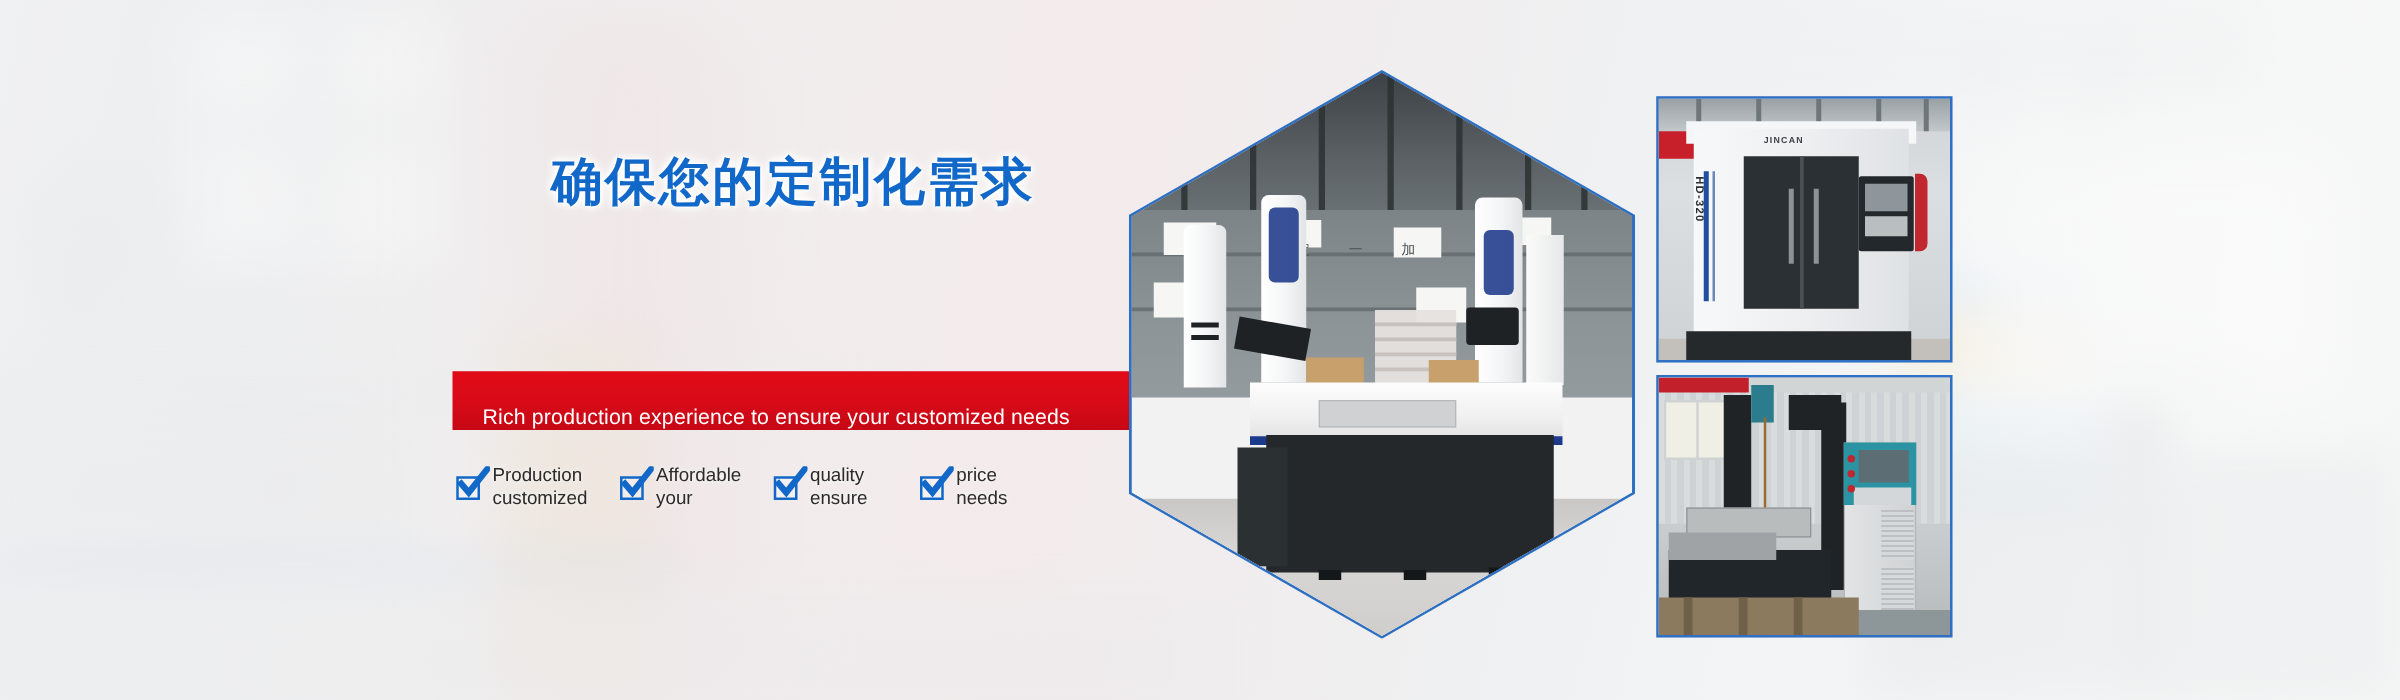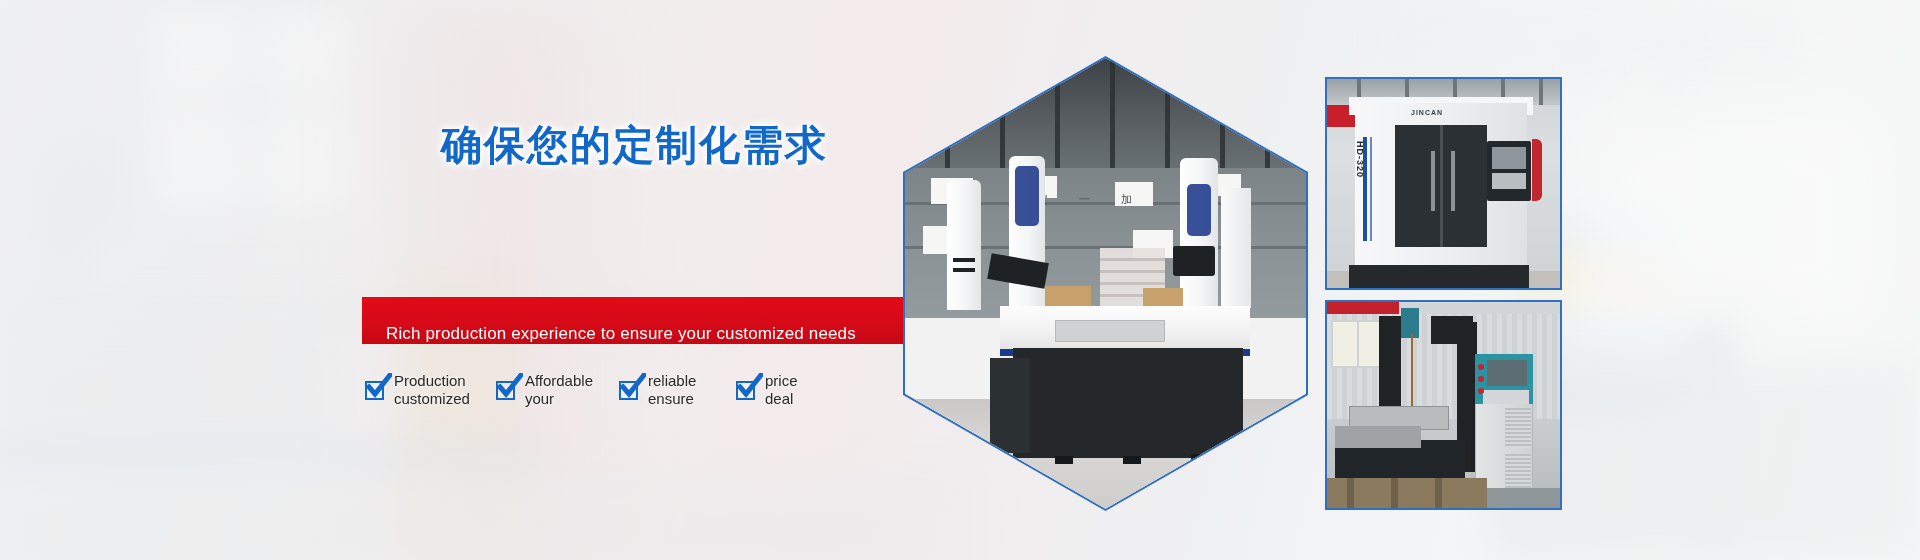--- a/index.html
+++ b/index.html
@@ -312,34 +312,34 @@
       </div>
     </div>
 
     <div class="feature">
       <div class="checkbox">
         <svg class="tick" viewBox="0 0 26 26">
           <path d="M3 14 L9 21 L24 2" fill="none" stroke="#1168c8" stroke-width="5" stroke-linecap="square"></path>
         </svg>
       </div>
       <div class="feature-label">
-        <span>reliable</span>
+        <span>quality</span>
         <span>ensure</span>
       </div>
     </div>
 
     <div class="feature">
       <div class="checkbox">
         <svg class="tick" viewBox="0 0 26 26">
           <path d="M3 14 L9 21 L24 2" fill="none" stroke="#1168c8" stroke-width="5" stroke-linecap="square"></path>
         </svg>
       </div>
       <div class="feature-label">
         <span>price</span>
-        <span>deal</span>
+        <span>needs</span>
       </div>
     </div>
 
   </div>
 
   <div class="hex-wrap">
     <div class="hex-border"></div>
     <div class="hex-photo">
       <div class="hex-photo-inner">
         <div class="hx hx-roof">

